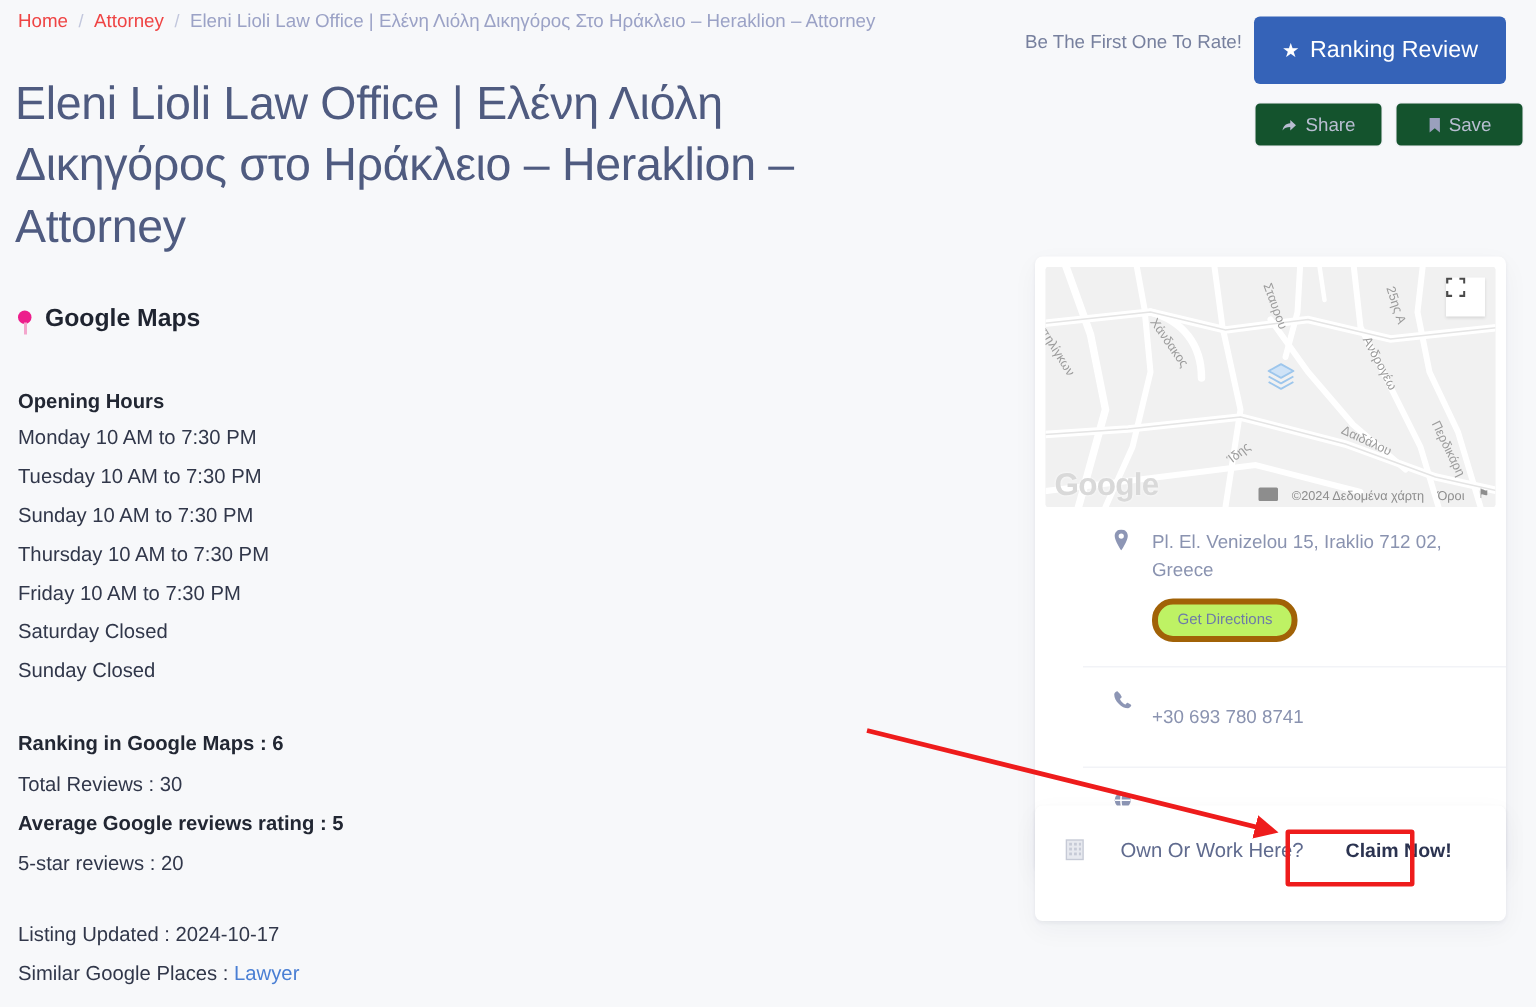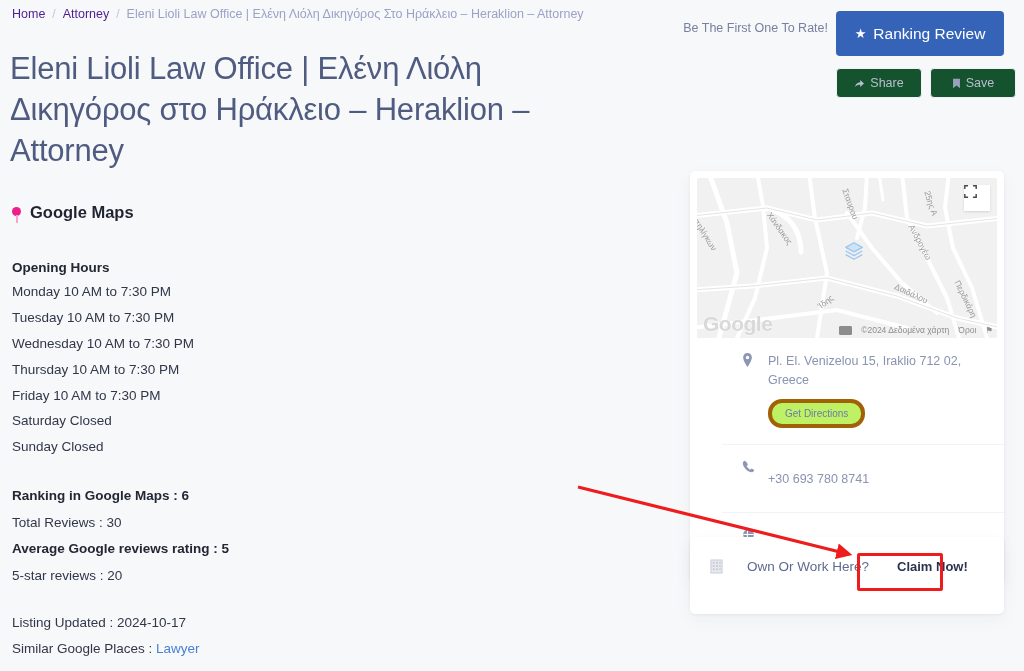--- a/index.html
+++ b/index.html
@@ -10,21 +10,21 @@
     font-family: "Liberation Sans", "DejaVu Sans", sans-serif;
     overflow: hidden;
   }
   .page { position: relative; width: 1024px; height: 671px; }
 
   
   .breadcrumb {
     position: absolute; left: 12px; top: 7px;
     font-size: 12.5px; color: #9ba2c6; white-space: nowrap;
   }
-  .breadcrumb a { color: #4c1d95; text-decoration: none; }
+  .breadcrumb a { color: #ef4444; text-decoration: none; }
   .breadcrumb .sep { color: #c2c7dd; margin: 0 7px; font-size: 12px; }
   .breadcrumb .current { color: #9ba2c6; }
 
   
   .page-title {
     position: absolute; left: 10px; top: 28px; width: 580px;
     font-size: 31px; line-height: 1.32; font-weight: 400;
     color: #4f5b80; letter-spacing: -0.2px;
   }
 
@@ -203,21 +203,21 @@
 
   <div class="gm-heading">
     <span class="pin"></span>
     <span>Google Maps</span>
   </div>
 
   <div class="hours">
     <div class="hours-title">Opening Hours</div>
     <div class="hours-row">Monday 10 AM to 7:30 PM</div>
     <div class="hours-row">Tuesday 10 AM to 7:30 PM</div>
-    <div class="hours-row">Wednesday 10 AM to 7:30 PM</div>
+    <div class="hours-row">Sunday 10 AM to 7:30 PM</div>
     <div class="hours-row">Thursday 10 AM to 7:30 PM</div>
     <div class="hours-row">Friday 10 AM to 7:30 PM</div>
     <div class="hours-row">Saturday Closed</div>
     <div class="hours-row">Sunday Closed</div>
   </div>
 
   <div class="stats">
     <div class="stat-row b">Ranking in Google Maps : 6</div>
     <div class="stat-row">Total Reviews : 30</div>
     <div class="stat-row b">Average Google reviews rating : 5</div>

